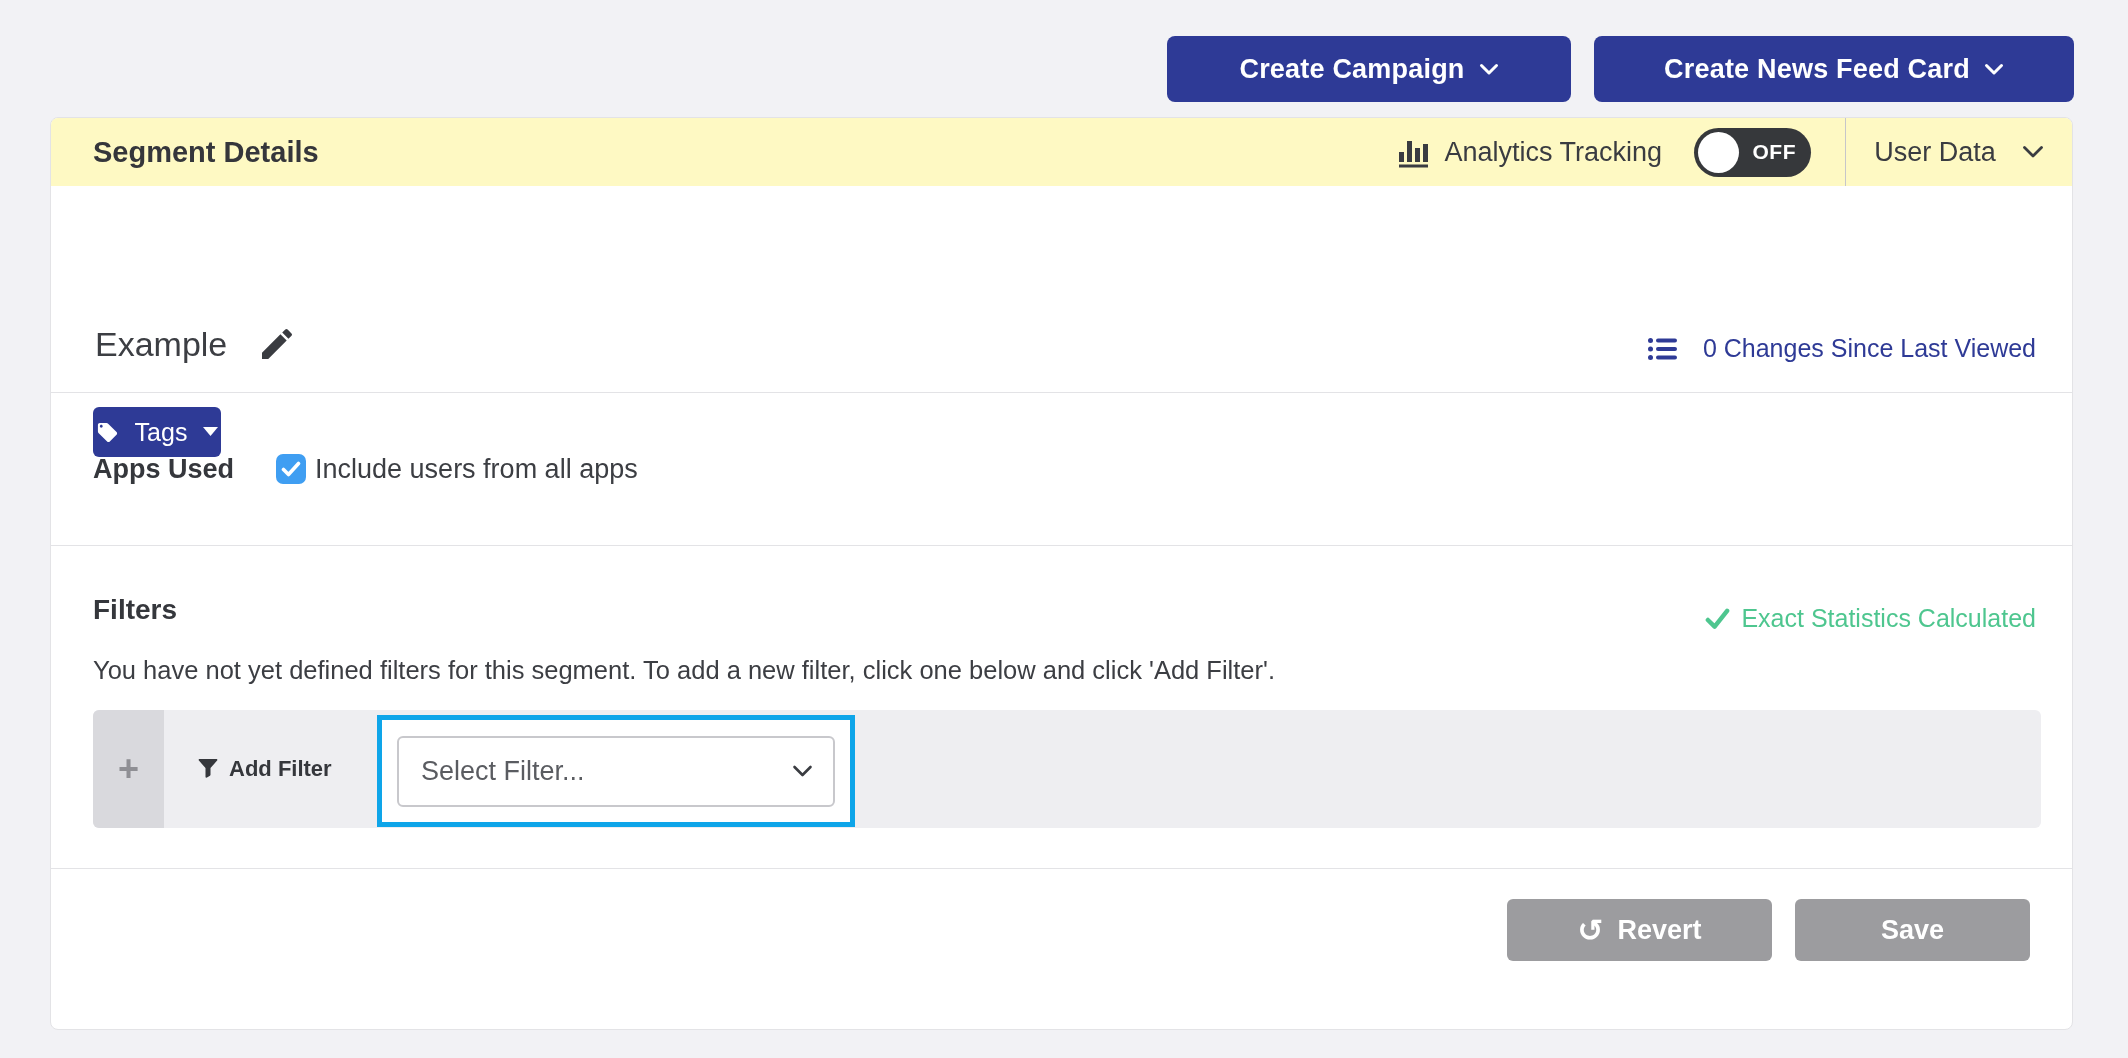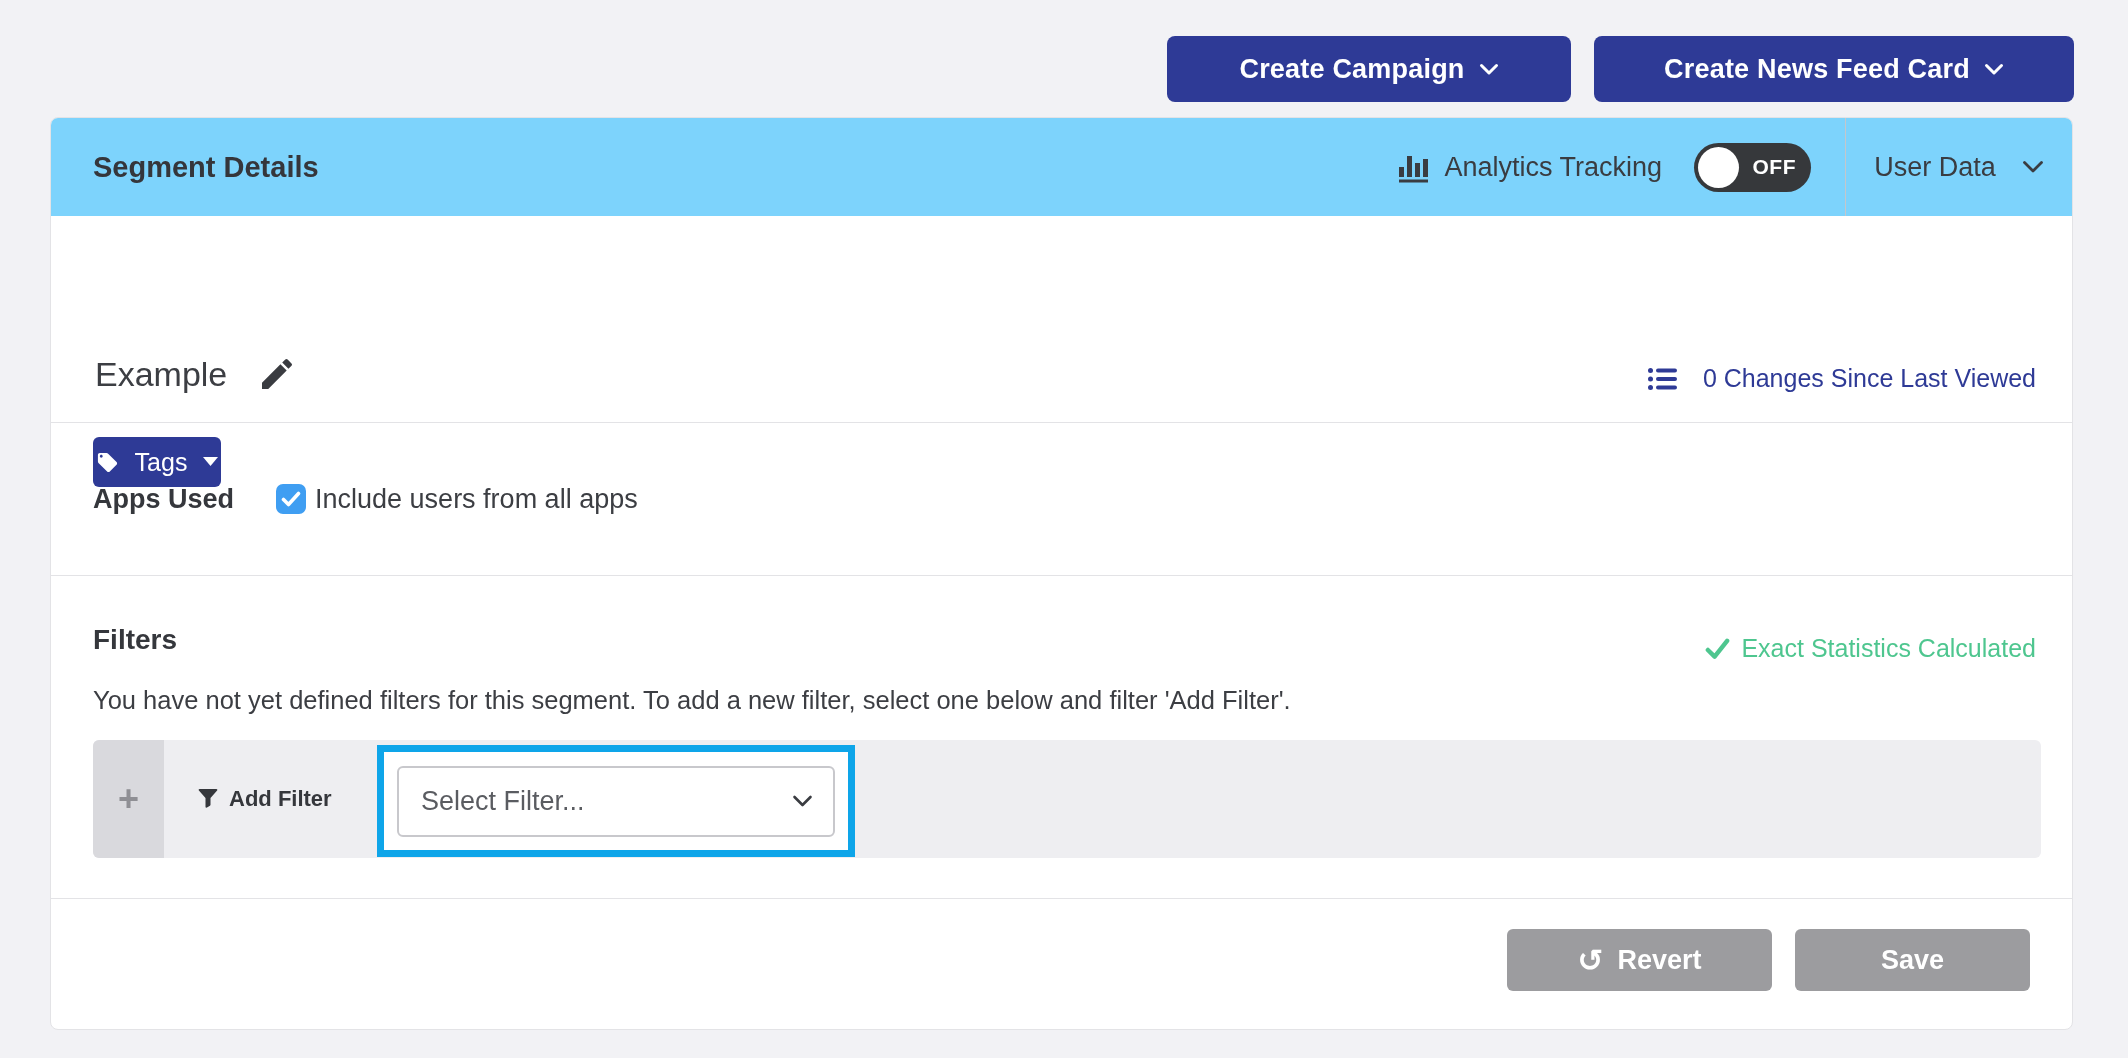--- a/index.html
+++ b/index.html
@@ -20,21 +20,21 @@
   
   .card {
     position:absolute; left:50px; top:117px; width:2023px; height:913px;
     background:#fff; border:1px solid #e3e3e6; border-radius:8px;
     display:flex; flex-direction:column; overflow:hidden;
   }
   .hdivider { height:1px; background:#e3e3e6; width:100%; flex:none; }
 
   
   .card-header {
-    height:98px; flex:none; background:#7dd3fc; display:flex; align-items:center;
+    height:68px; flex:none; background:#fef9c3; display:flex; align-items:center;
     position:relative;
   }
   .card-title { margin-left:42px; font-size:29px; font-weight:bold; color:#35363b; }
   .header-right { position:absolute; right:0; top:0; height:100%; display:flex; align-items:stretch; }
   .analytics-group { display:flex; align-items:center; gap:14px; padding-right:34px; }
   .analytics-label { font-size:27px; color:#3a3c41; }
   .vdivider { width:1px; background:#c6c6ca; }
   .userdata-group { width:226px; display:flex; align-items:center; justify-content:center; gap:26px; cursor:pointer; }
   .userdata-label { font-size:27px; color:#3a3c41; }
 
@@ -71,21 +71,21 @@
     gap:11px; color:#4ec68f; font-size:25px; }
   .filters-instructions { position:absolute; left:42px; top:110px; font-size:25.5px; color:#3c3e43; }
   .filter-row { position:absolute; left:42px; top:164px; width:1948px; height:118px;
     background:#eeeef1; border-radius:6px; display:flex; align-items:stretch; }
   .plus-cell { width:71px; flex:none; background:#d9d9dd; border-radius:6px 0 0 6px;
     display:flex; align-items:center; justify-content:center; font-size:36px;
     color:#8f8f94; font-weight:bold; cursor:pointer; }
   .addfilter-group { display:flex; align-items:center; gap:9px; margin-left:32px; cursor:pointer; }
   .addfilter-label { font-size:22px; font-weight:600; color:#35373c; }
   .annotation-box { position:absolute; left:284px; top:5px; width:478px; height:112px;
-    border:7px solid #0ea5e9; background:#fff; display:flex; align-items:center; justify-content:center; }
+    border:5px solid #0ea5e9; background:#fff; display:flex; align-items:center; justify-content:center; }
   .select-filter { width:438px; height:71px; background:#fff; border:2px solid #c8c8cc;
     border-radius:6px; display:flex; align-items:center; justify-content:space-between;
     padding:0 20px 0 22px; cursor:pointer; }
   .select-filter-text { font-size:27px; color:#5a5c61; }
 
   
   .sec-footer { flex:1; position:relative; }
   .btn-gray { position:absolute; top:30px; height:62px; background:#9c9c9f; border:none;
     border-radius:6px; color:#fff; font-family:inherit; font-size:27px; font-weight:600;
     display:flex; align-items:center; justify-content:center; gap:14px; cursor:pointer; }
@@ -210,21 +210,21 @@
     <div class="sec-filters">
       <div class="filters-heading">Filters</div>
       <div class="filters-status">
         <span class="icon">
           <svg width="25" height="25" viewBox="0 0 26 26">
               <path d="M3 14.5 L10 21.5 L23 5" fill="none" stroke="#4ec68f" stroke-width="4.6" stroke-linecap="round" stroke-linejoin="round"></path>
             </svg>
         </span>
         <span>Exact Statistics Calculated</span>
       </div>
-      <div class="filters-instructions">You have not yet defined filters for this segment. To add a new filter, select one below and filter 'Add Filter'.</div>
+      <div class="filters-instructions">You have not yet defined filters for this segment. To add a new filter, click one below and click 'Add Filter'.</div>
 
       <div class="filter-row">
         <div class="plus-cell">+</div>
         <div class="addfilter-group">
           <span class="icon">
             <svg width="24" height="24" viewBox="0 0 24 24">
                 <path fill="#35373c" d="M3.6 2h16.8c.85 0 1.3.98.72 1.6L14.5 10.9v6.9c0 .38-.21.72-.55.9l-3 1.9c-.63.4-1.45-.05-1.45-.8v-8.9L2.88 3.6C2.3 2.98 2.75 2 3.6 2z"></path>
               </svg>
           </span>
           <span class="addfilter-label">Add Filter</span>

